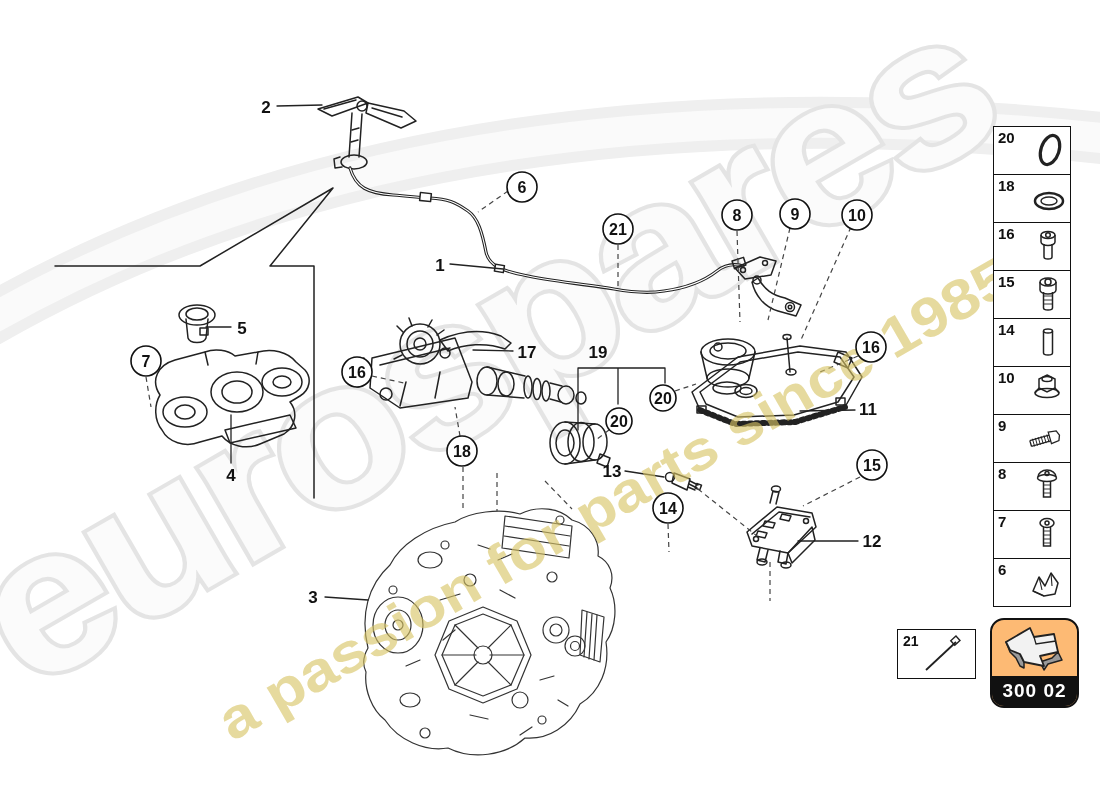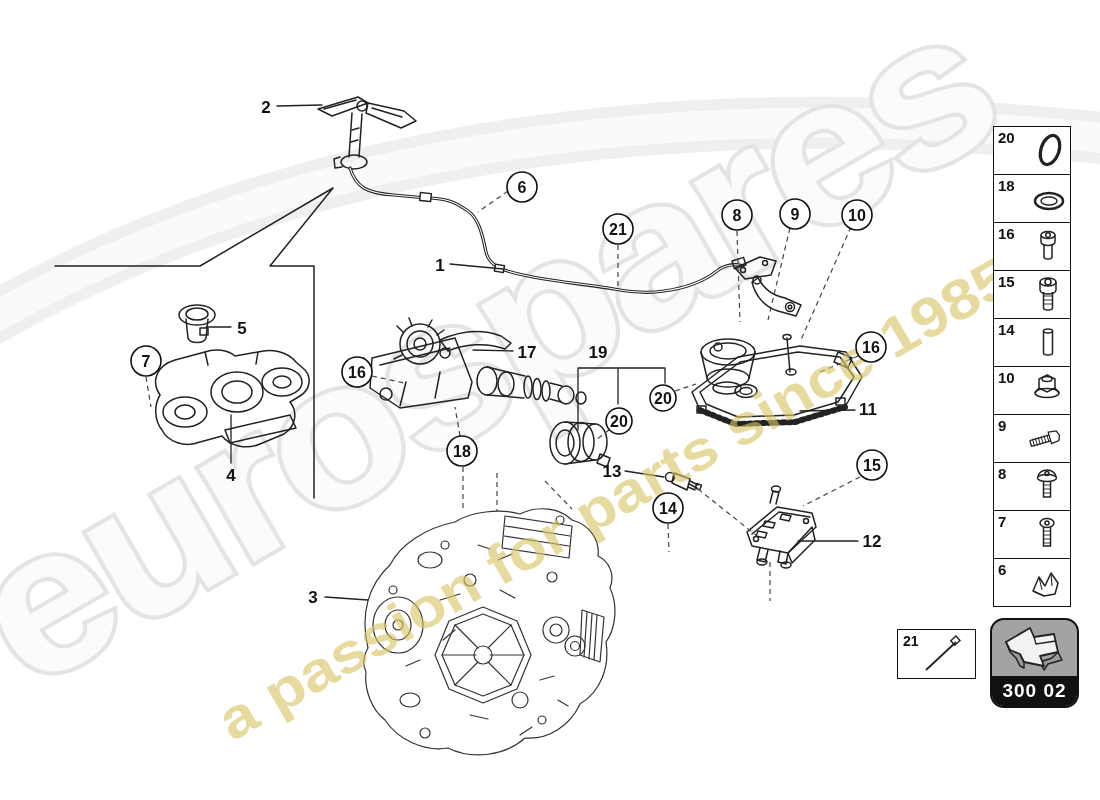--- a/index.html
+++ b/index.html
@@ -21,21 +21,21 @@
   .legend-ico{position:absolute;right:2px;top:1px;}
   
   #tiebox{
     position:absolute;left:897px;top:629px;width:77px;height:48px;
     border:1.5px solid #111;background:#fff;
   }
   #tiebox .num{position:absolute;left:5px;top:3px;font-size:14px;font-weight:bold;color:#111;}
   
   #navbadge{
     position:absolute;left:990px;top:618px;width:89px;height:90px;
-    border:2.5px solid #111;border-radius:14px;background:#a3a3a3;overflow:hidden;
+    border:2.5px solid #111;border-radius:14px;background:#fdba74;overflow:hidden;
     box-sizing:border-box;
   }
   #navbadge .band{
     position:absolute;left:0;right:0;bottom:0;height:30px;background:#111;
     display:flex;align-items:center;justify-content:center;
   }
   #navbadge .band span{color:#fff;font-size:19px;font-weight:bold;letter-spacing:1px;}
   #navbadge .arrowwrap{position:absolute;left:6px;top:4px;}
   text.callout{font-size:16px;font-weight:bold;fill:#111;}
   text.plain{font-size:17px;font-weight:bold;fill:#111;}

